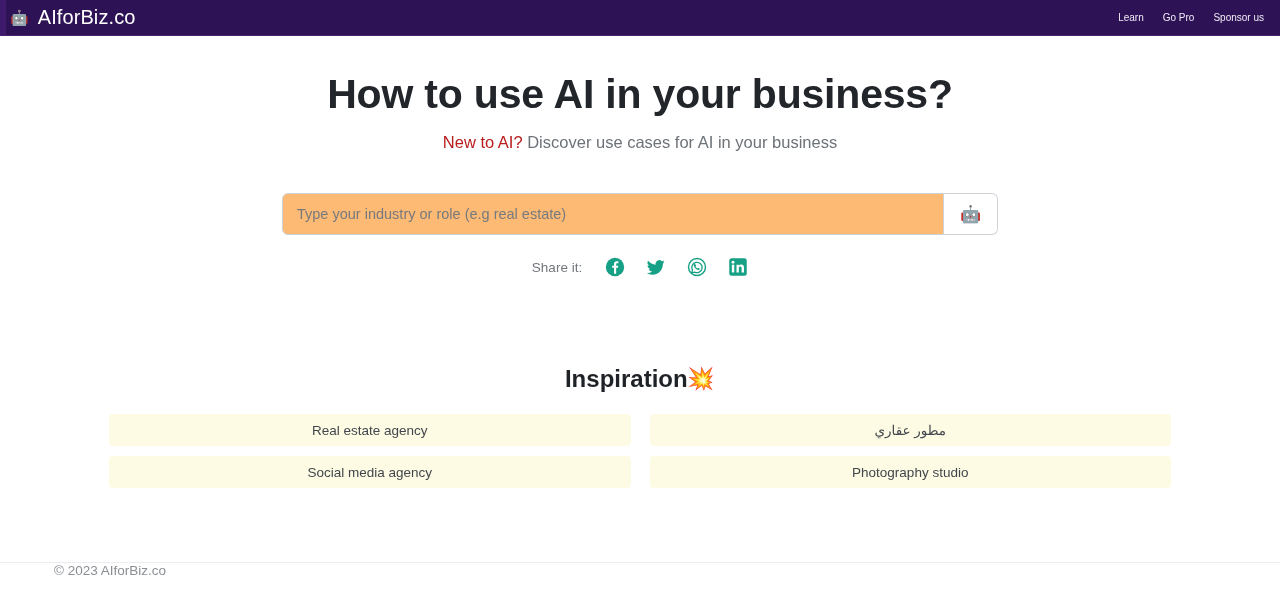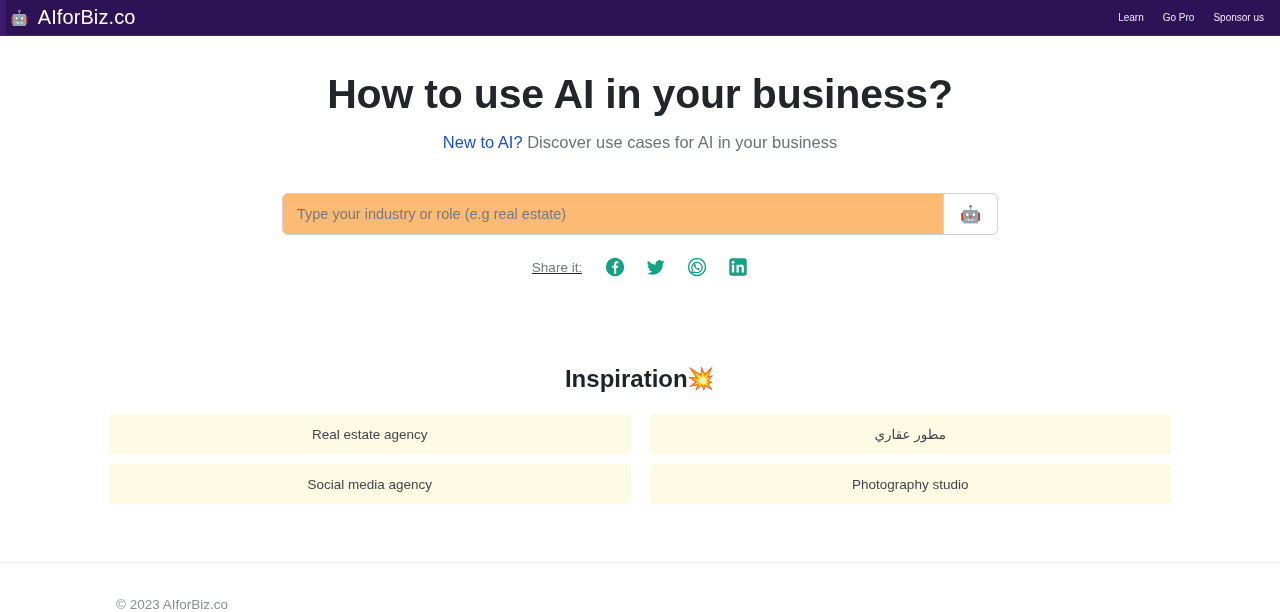--- a/index.html
+++ b/index.html
@@ -81,21 +81,21 @@
     color: #22252a;
     letter-spacing: -0.2px;
     line-height: 1.15;
   }
   .hero-sub {
     margin-top: 15px;
     font-size: 16.5px;
     color: #6d7278;
     font-weight: 400;
   }
-  .hero-sub .accent { color: #1d4ed8; }
+  .hero-sub .accent { color: #b91c1c; }
 
   
   .search-wrap {
     margin: 41px auto 0;
     width: 716px;
     display: flex;
     align-items: stretch;
     height: 42px;
   }
   .search-input {
@@ -127,21 +127,20 @@
     padding: 0;
   }
 
   
   .share-row {
     margin-top: 22px;
     display: flex;
     align-items: center;
     justify-content: center;
     gap: 21px;
-    text-decoration: underline;
   }
   .share-label {
     font-size: 13.5px;
     color: #73777c;
     margin-right: 2px;
   }
   .share-icon {
     display: inline-flex;
     align-items: center;
     justify-content: center;
@@ -167,41 +166,41 @@
   .cards {
     margin: 21px auto 0;
     width: 1062px;
     display: grid;
     grid-template-columns: 1fr 1fr;
     gap: 10px 19px;
   }
   .card {
     background: #fdfbe4;
     border-radius: 4px;
-    height: 40px;
+    height: 32px;
     display: flex;
     align-items: center;
     justify-content: center;
     font-size: 13.5px;
     color: #42464c;
     cursor: pointer;
   }
   .card.rtl { direction: rtl; }
 
   
   .footer {
     position: absolute;
     left: 0;
     right: 0;
     bottom: 0;
     height: 50px;
     border-top: 1px solid #ececef;
     display: flex;
-    align-items: flex-end;
-    padding: 0 116px;
+    align-items: flex-start;
+    padding: 0 54px;
   }
   .footer-text {
     font-size: 13.5px;
     color: #8b8f95;
   }
 </style>
 </head>
 <body>
 
 <div class="navbar">

